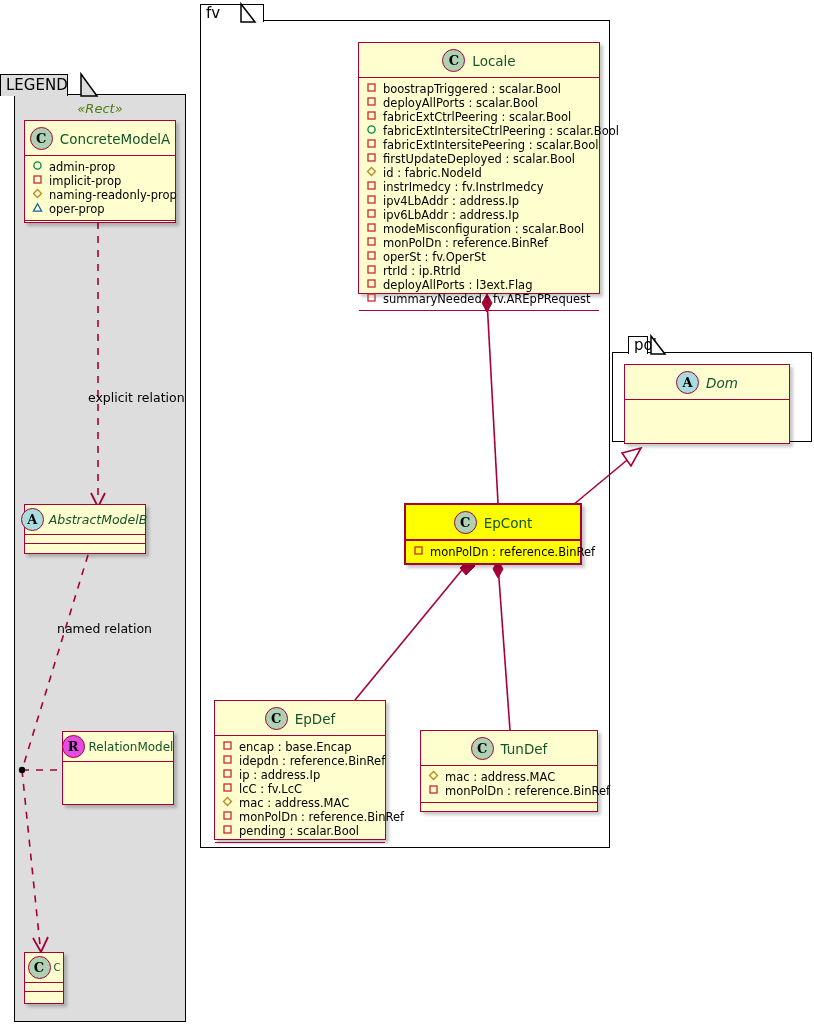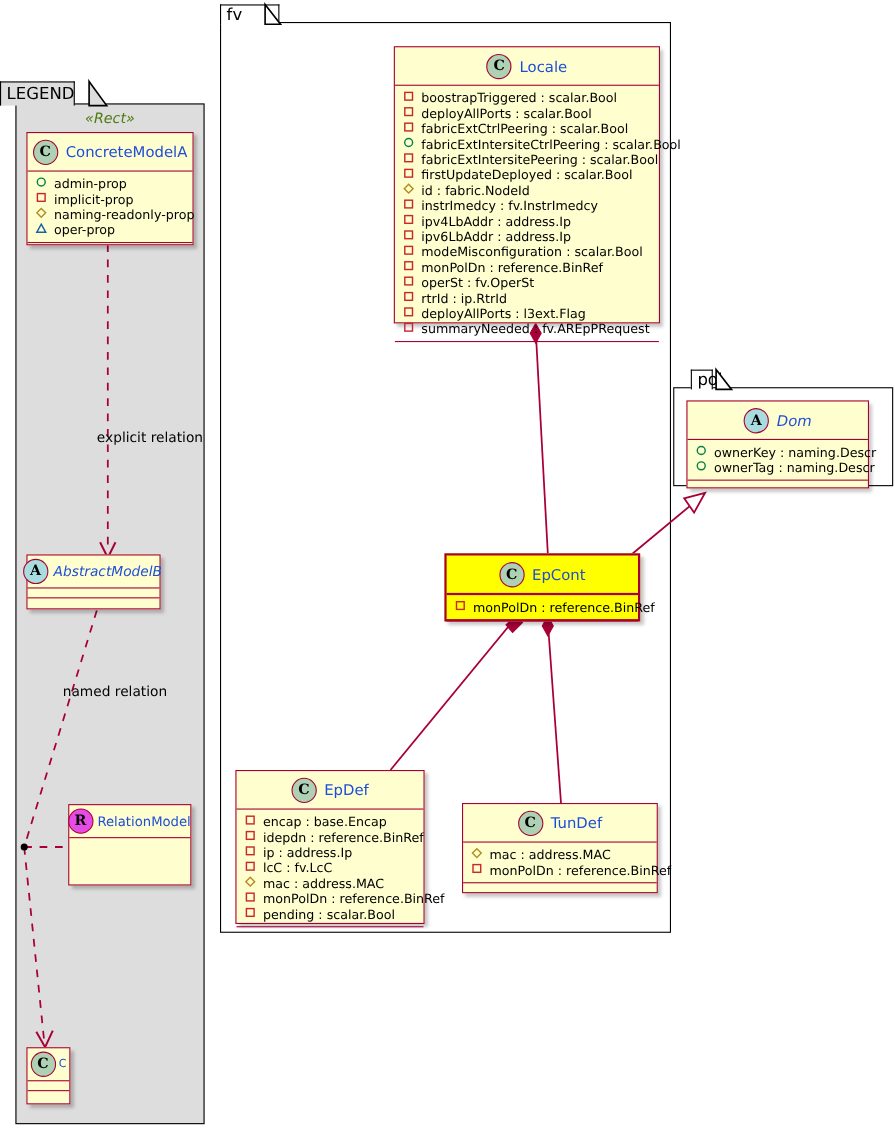--- a/index.html
+++ b/index.html
@@ -17,21 +17,21 @@
   .pkg-tab.legend-tab{background:#DDDDDD;}
   .pkg-tab.plain-tab{background:#fff;}
 
   
   .cls{position:absolute;box-sizing:border-box;border:1.5px solid #A80036;
        background:#FEFECE;box-shadow:3px 3px 3px rgba(0,0,0,.22);}
   .cls.hl{background:#FFFF00;border-width:2px;}
   .cls-head{display:flex;align-items:center;justify-content:center;gap:7px;
             padding:6px 8px 5px 8px;border-bottom:1.5px solid #A80036;}
   .cls.hl .cls-head{border-bottom-width:2px;}
-  .cls-name{font-size:13.5px;color:#1d4ed8;white-space:nowrap;text-align:right;}
+  .cls-name{font-size:13.5px;color:#14532d;white-space:nowrap;text-align:right;}
   .cls-name.abstract{font-style:italic;}
   .cls-attrs{padding:4px 5px 4px 6px;border-bottom:1.5px solid #A80036;}
   .cls.hl .cls-attrs{border-bottom-width:2px;}
   .cls-foot{height:9px;}
 
   .attr{display:flex;gap:6px;font-size:11.5px;color:#000;
         line-height:14px;white-space:nowrap;padding:0 0 0 1px;}
 
   
   .mk{width:11px;height:11px;flex:0 0 11px;position:relative;}
@@ -48,21 +48,21 @@
   .stereo{position:absolute;font-size:13px;font-style:italic;color:#4d7c0f;
           text-align:center;}
   .edge-label{position:absolute;font-size:12.5px;color:#000;white-space:nowrap;}
 </style>
 </head>
 <body>
 
 <div id="canvas">
 
   <div class="pkg" style="left:200px;top:20px;width:410px;height:828px;"></div>
-  <div class="pkg-tab plain-tab" style="left:200px;top:4px;width:54px;height:18px;">
+  <div class="pkg-tab plain-tab" style="left:200px;top:4px;width:64px;height:18px;">
     <span>fv</span>
   </div>
   <svg class="layer">
     <polygon points="241,4 255,22 241,22" fill="#ffffff" stroke="#000000" stroke-width="1.5"></polygon>
   </svg>
 
   <div class="pkg" style="left:612px;top:352px;width:200px;height:90px;"></div>
   <div class="pkg-tab plain-tab" style="left:628px;top:336px;width:20px;height:18px;">
     <span>pol</span>
   </div>
@@ -376,38 +376,20 @@
         </div>
       </div>
     <div class="cls-foot"></div>
   </div>
 
   <div class="cls" style="left:624px;top:364px;width:166px;height:80px;">
     <div class="cls-head">
       <span class="circ-badge badge-A">A</span>
       <span class="cls-name abstract">Dom</span>
     </div>
-    <div class="cls-attrs">
-        <div class="attr">
-          <span class="mk">
-            <svg viewBox="0 0 11 11">
-              <circle cx="5.5" cy="5.5" r="3.6" fill="none" stroke="#038048" stroke-width="1.3"></circle>
-            </svg>
-          </span>
-          <span>ownerKey : naming.Descr</span>
-        </div>
-        <div class="attr">
-          <span class="mk">
-            <svg viewBox="0 0 11 11">
-              <circle cx="5.5" cy="5.5" r="3.6" fill="none" stroke="#038048" stroke-width="1.3"></circle>
-            </svg>
-          </span>
-          <span>ownerTag : naming.Descr</span>
-        </div>
-      </div>
     <div class="cls-foot"></div>
   </div>
 
   <div class="cls" style="left:24px;top:120px;width:152px;height:103px;">
     <div class="cls-head">
       <span class="circ-badge badge-C">C</span>
       <span class="cls-name">ConcreteModelA</span>
     </div>
     <div class="cls-attrs">
         <div class="attr">

